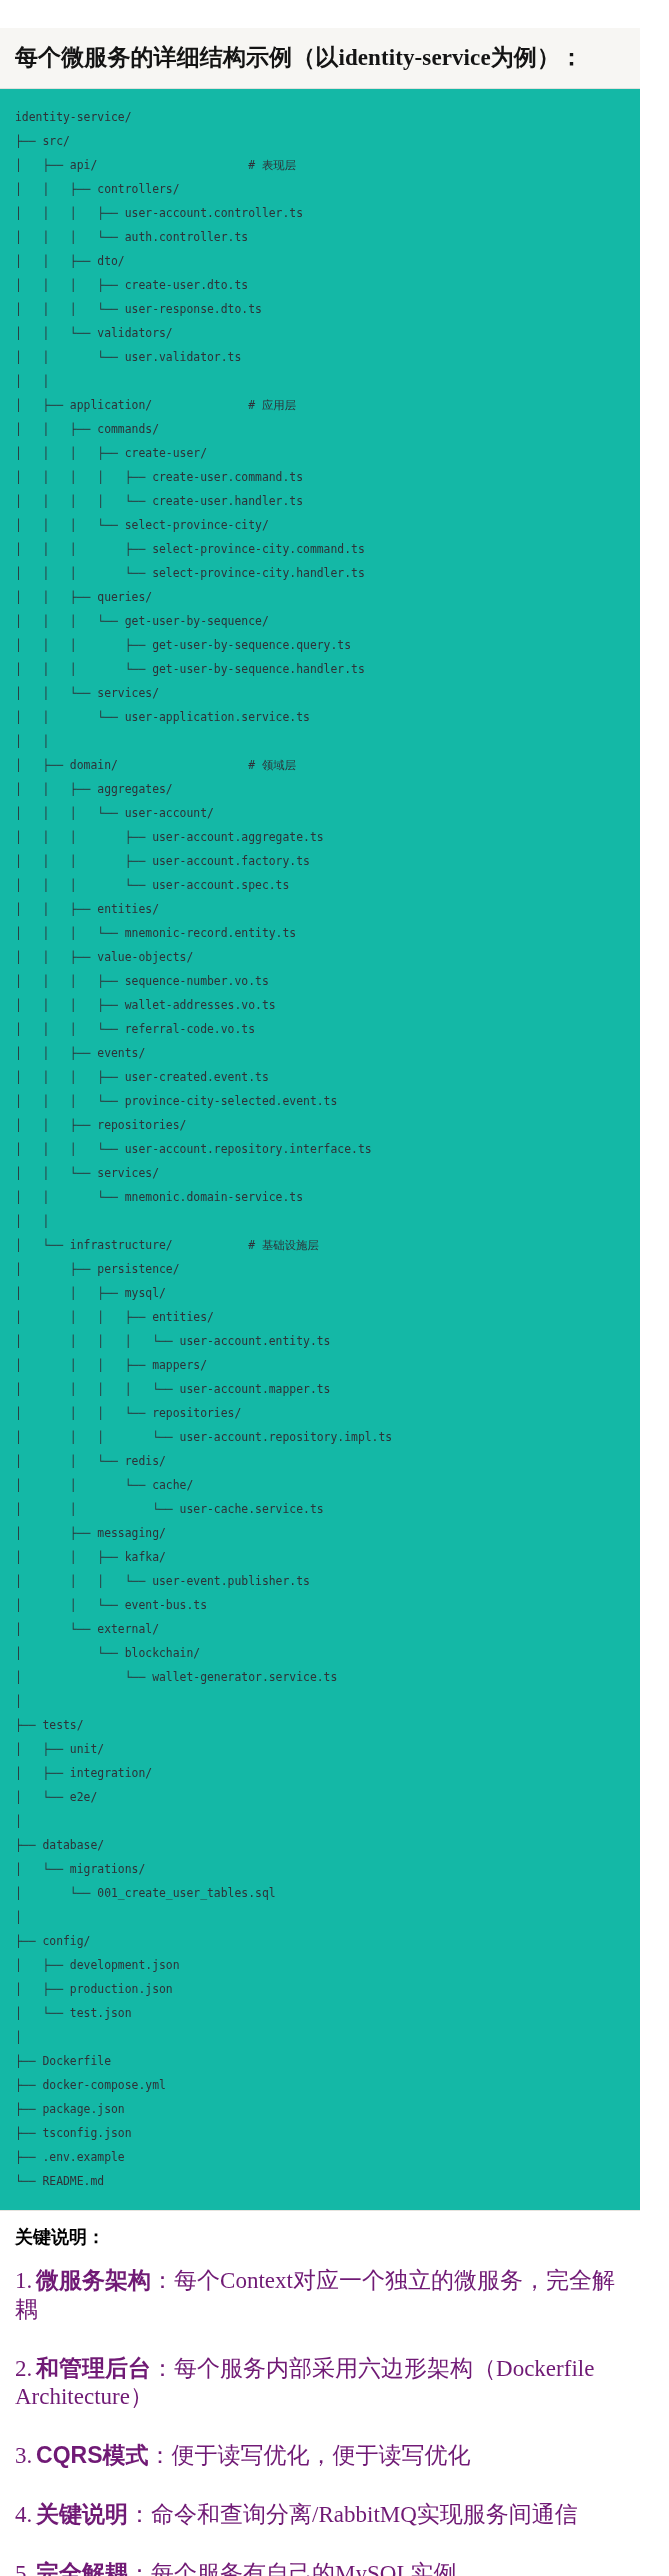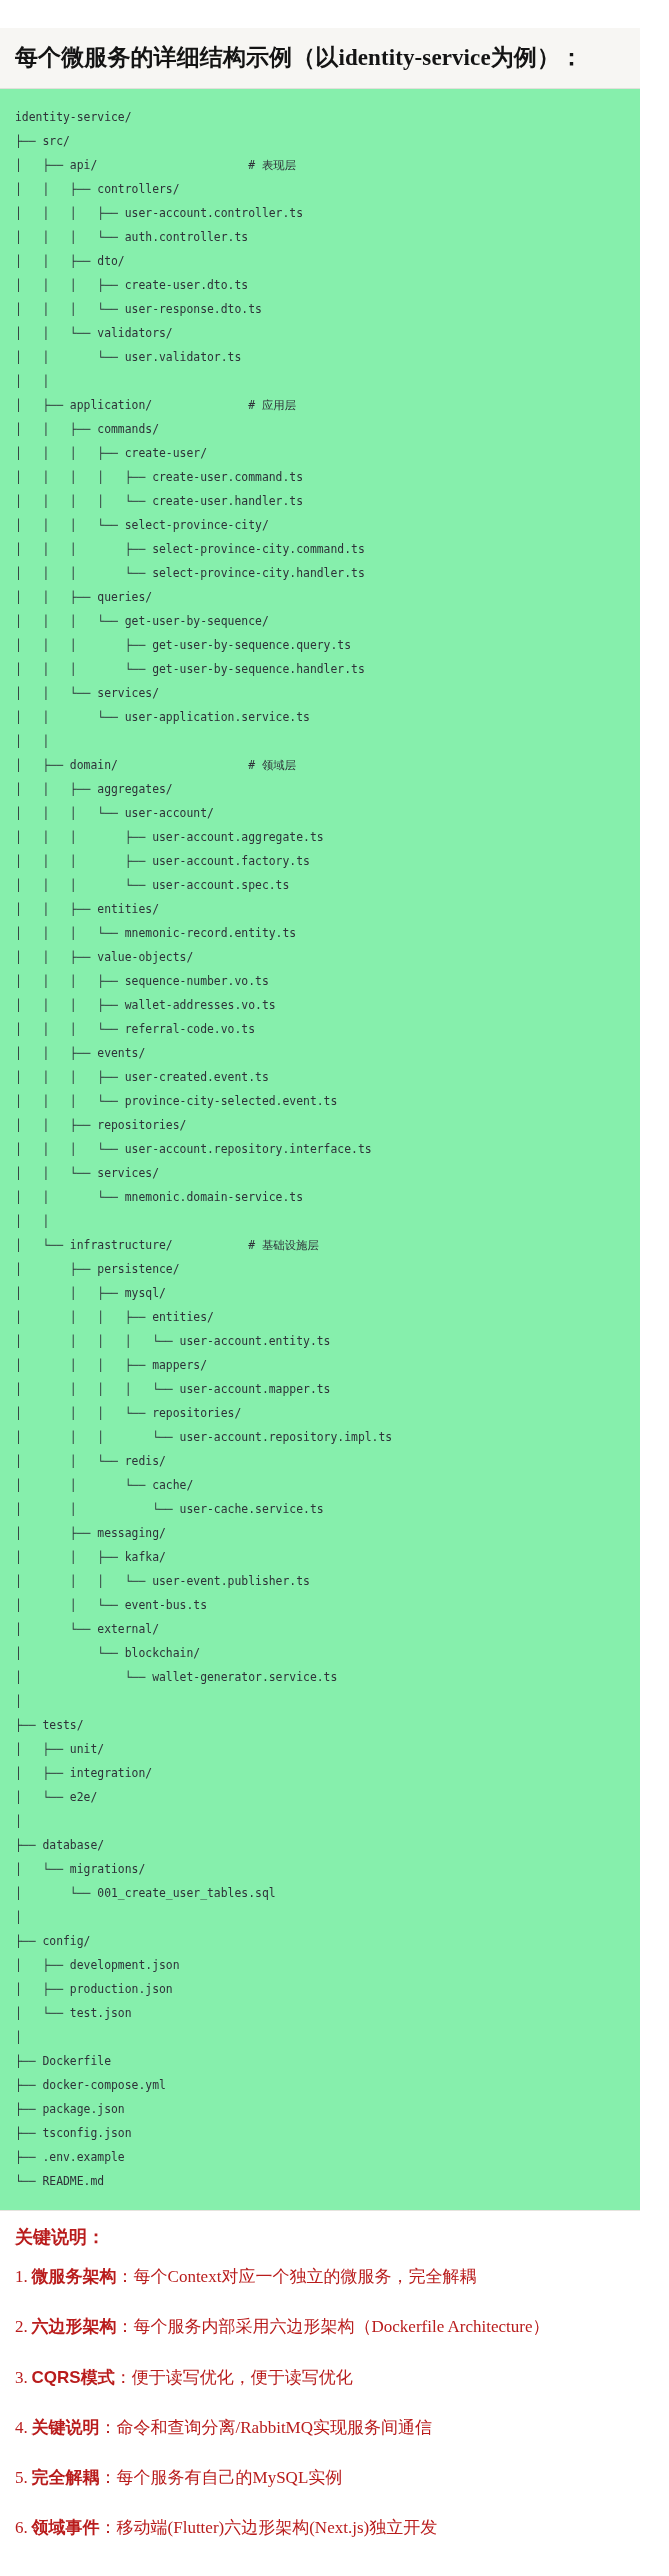--- a/index.html
+++ b/index.html
@@ -32,21 +32,21 @@
     font-size: 23px;
     line-height: 1.25;
     font-weight: bold;
     letter-spacing: 0.1px;
     color: #141414;
     font-family: "Liberation Serif", "DejaVu Serif", serif;
   }
 
   
   .code-block {
-    background: #86efac;
+    background: #14b8a6;
     padding: 16.3px 0 16.3px 0;
     box-sizing: border-box;
     border-bottom: 0.6px solid #e6e4df;
   }
   .tree {
     margin: 0;
     padding: 0 15px;
     font-family: "DejaVu Sans Mono", "Liberation Mono", monospace;
     font-size: 11.4px;
     line-height: 24px;
@@ -60,35 +60,35 @@
   .keypoints {
     padding: 16.3px 15px 6.3px 15px;
     box-sizing: border-box;
     background: #ffffff;
   }
   .keypoints h2 {
     margin: 0 0 17.5px 0;
     font-size: 18px;
     line-height: 1.2;
     font-weight: bold;
-    color: #b91c1c;
+    color: #000000;
     font-family: Liberation Serif, serif;
   }
   ol.kp-list {
     margin: 0;
     padding: 0;
     list-style: none;
     counter-reset: kp;
   }
   ol.kp-list li {
     counter-increment: kp;
-    font-size: 17px;
+    font-size: 23px;
     line-height: 1.25;
     margin-bottom: 29px;
-    color: #b91c1c;
+    color: #701a75;
     font-family: "Liberation Serif", "DejaVu Serif", serif;
   }
   ol.kp-list li::before {
     content: counter(kp) ".";
     margin-right: 3.8px;
     font-family: "Liberation Serif", "DejaVu Serif", serif;
   }
   ol.kp-list li .kp-term {
     font-weight: bold;
     font-family: "Liberation Sans", "DejaVu Sans", sans-serif;
@@ -193,21 +193,21 @@
 ├── package.json
 ├── tsconfig.json
 ├── .env.example
 └── README.md</code></pre>
   </section>
 
   <section class="keypoints">
     <h2>关键说明：</h2>
     <ol class="kp-list">
         <li><span class="kp-term">微服务架构</span><span class="kp-sep">：</span><span class="kp-desc">每个Context对应一个独立的微服务，完全解耦</span></li>
-        <li><span class="kp-term">六边形架构</span><span class="kp-sep">：</span><span class="kp-desc">每个服务内部采用六边形架构（Dockerfile Architecture）</span></li>
+        <li><span class="kp-term">和管理后台</span><span class="kp-sep">：</span><span class="kp-desc">每个服务内部采用六边形架构（Dockerfile Architecture）</span></li>
         <li><span class="kp-term">CQRS模式</span><span class="kp-sep">：</span><span class="kp-desc">便于读写优化，便于读写优化</span></li>
         <li><span class="kp-term">关键说明</span><span class="kp-sep">：</span><span class="kp-desc">命令和查询分离/RabbitMQ实现服务间通信</span></li>
         <li><span class="kp-term">完全解耦</span><span class="kp-sep">：</span><span class="kp-desc">每个服务有自己的MySQL实例</span></li>
         <li><span class="kp-term">领域事件</span><span class="kp-sep">：</span><span class="kp-desc">移动端(Flutter)六边形架构(Next.js)独立开发</span></li>
       </ol>
   </section>
 
 </div>
 
 

